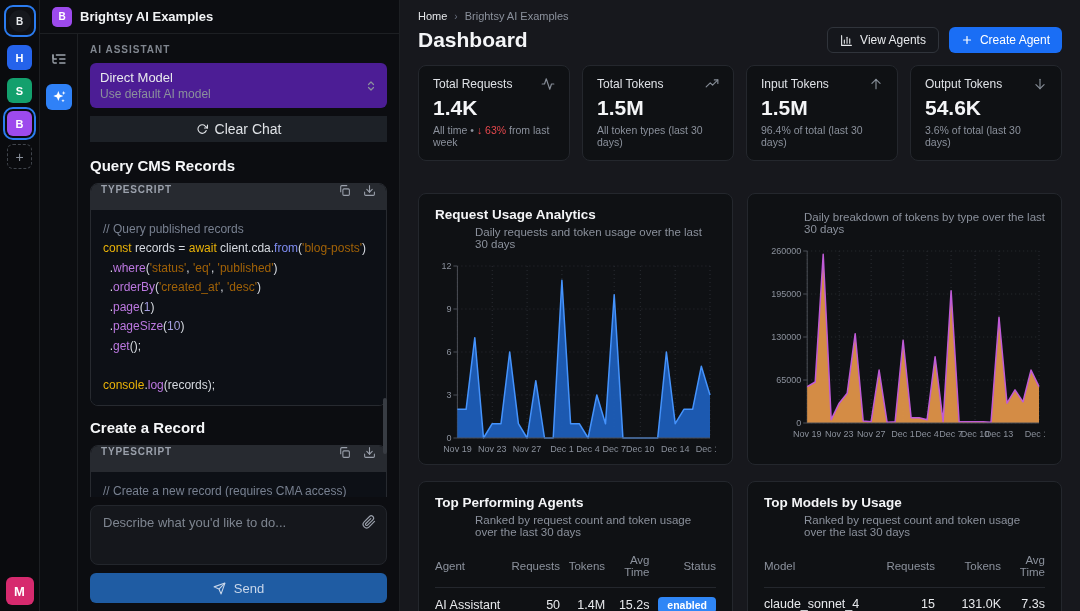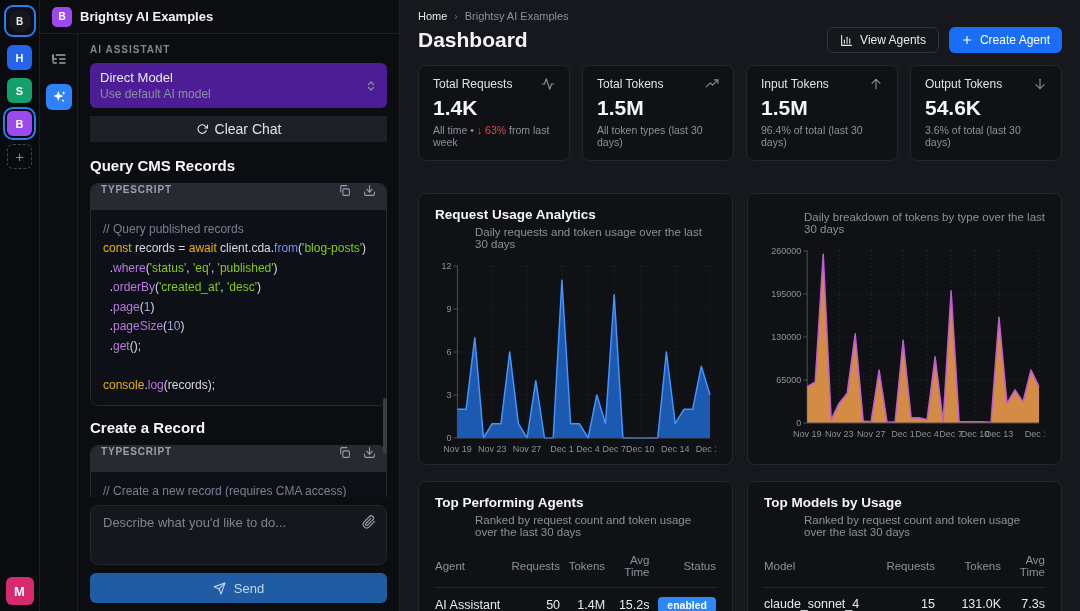--- a/index.html
+++ b/index.html
@@ -37,21 +37,21 @@
   .chat-scroll { flex:1; overflow:hidden; margin-top:2px; position:relative; }
   .chat-scroll h3 { font-size:15px; font-weight:bold; color:#f5f6f8; margin:13px 0 9px; }
   .code-card { border:1px solid #272a30; border-radius:8px; overflow:hidden; }
   .code-head { height:26px; background:#272a30; display:flex; align-items:flex-start; justify-content:space-between; padding:0 10px; }
   .code-lang { font-size:10px; letter-spacing:0.8px; font-weight:bold; color:#9aa0ab; }
   .code-actions { display:flex; gap:12px; color:#9aa0ab; }
   .code-actions span { cursor:pointer; }
   .code-body { background:#0d1016; padding:10px 12px; font-size:12px; line-height:1.62; }
   .code-line { white-space:pre; }
   .c-cm { color:#788090; } .c-kw { color:#eab308; } .c-fn { color:#bc78e0; }
-  .c-fnb { color:#7e8cf0; } .c-st { color:#84cc16; } .c-num { color:#a49ee0; }
+  .c-fnb { color:#7e8cf0; } .c-st { color:#a16207; } .c-num { color:#a49ee0; }
   .c-pl { color:#d6dae0; }
   .scroll-thumb { position:absolute; right:0; top:0; width:4px; height:56px; background:#383c43; border-radius:2px; }
   .chat-input { margin-top:8px; flex:none; height:60px; background:#15171c; border:1px solid #23262c; border-radius:8px; padding:9px 34px 9px 12px; position:relative; }
   .chat-input textarea { width:100%; height:100%; background:transparent; border:none; outline:none; resize:none; color:#ef4444; font-size:13px; font-family:"Liberation Sans", sans-serif; }
   .chat-input textarea::placeholder { color:#7e8590; }
   .clip { position:absolute; right:10px; top:9px; color:#9aa0ab; cursor:pointer; }
   .send-btn { margin-top:8px; flex:none; height:30px; border-radius:6px; background:#1f5ca3; display:flex; align-items:center; justify-content:center; gap:8px; font-size:13px; color:#c9d7ea; cursor:pointer; }
 
   
   .main { flex:1; background:#17181d; display:flex; flex-direction:column; overflow:hidden; }

